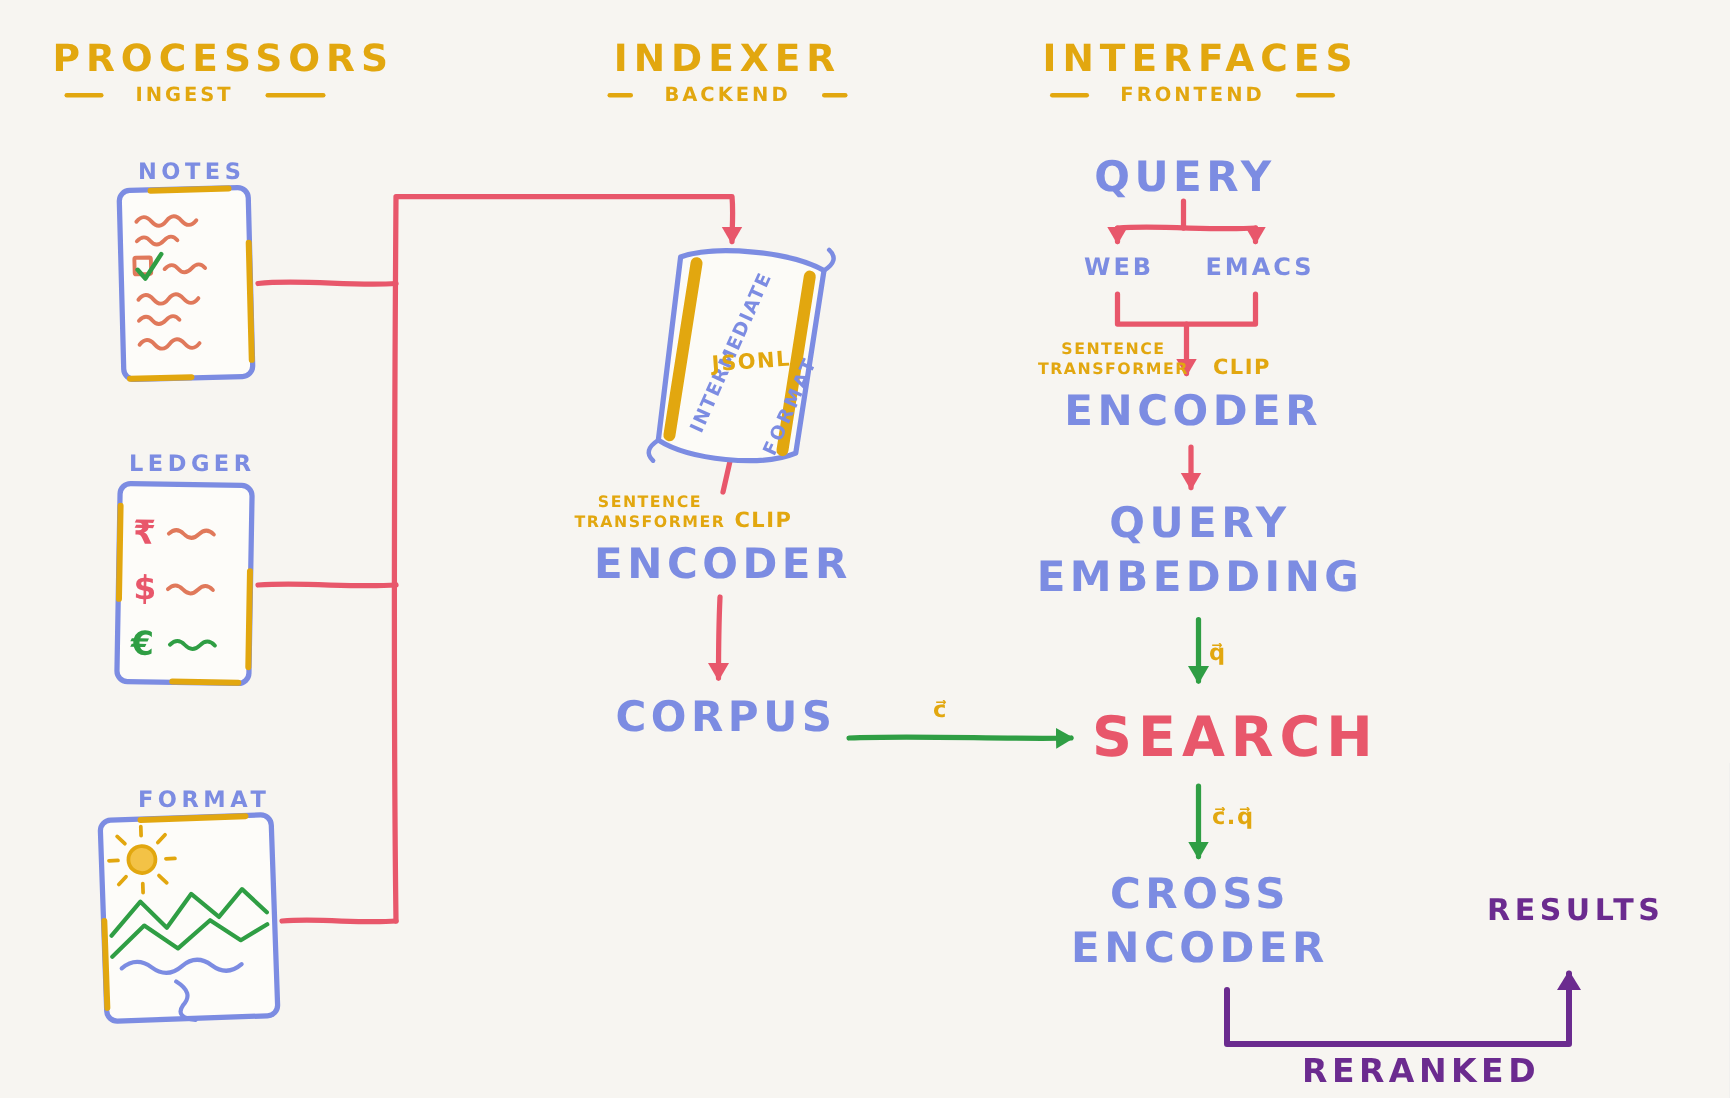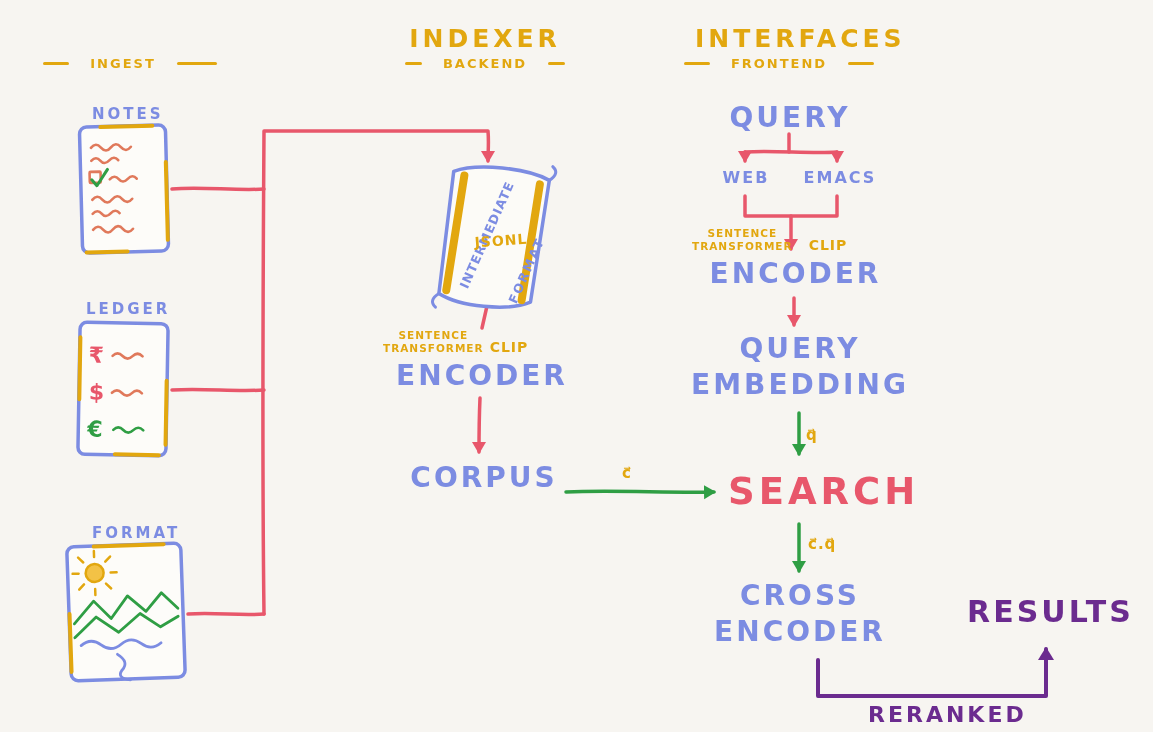--- a/index.html
+++ b/index.html
@@ -27,21 +27,21 @@
   .blue-lg{color:var(--blue);font-size:28px;letter-spacing:3px;text-align:center;line-height:36px;}
   .blue-md{color:var(--blue);font-size:16px;letter-spacing:2px;text-align:center;}
 
   .model-tag{display:flex;align-items:flex-end;color:var(--yellow);}
   .mstack{display:flex;flex-direction:column;align-items:center;font-size:10.5px;line-height:13px;letter-spacing:1px;}
   .clip{font-size:14px;letter-spacing:1px;padding-bottom:0px;}
 
   .vec{color:var(--yellow);font-size:15px;letter-spacing:1px;}
 
   .search-txt{color:var(--red);font-size:37px;letter-spacing:4px;text-align:center;}
-  .purple-lg{color:var(--purple);font-size:30px;letter-spacing:3px;text-align:center;}
+  .purple-lg{color:var(--purple);font-size:20px;letter-spacing:3px;text-align:center;}
   .purple-md{color:var(--purple);font-size:22px;letter-spacing:3px;}
 </style>
 </head>
 <body>
 
 <div class="canvas">
 
   <svg class="abs" style="left:0;top:0" width="1153" height="732" viewBox="0 0 1153 732">
     <defs>
       <marker id="mr" markerUnits="userSpaceOnUse" markerWidth="15" markerHeight="15" refX="10" refY="7" orient="auto">
@@ -75,35 +75,36 @@
       <path d="M566,492 C610,490 670,493 714,492" marker-end="url(#mg)"></path>
       <path d="M799,413 L799,454" marker-end="url(#mg)"></path>
       <path d="M799,524 L799,571" marker-end="url(#mg)"></path>
     </g>
 
     <g stroke="#6B2B8F" stroke-width="4" fill="none" stroke-linecap="round" stroke-linejoin="round">
       <path d="M818,660 L818,696 L1046,696 L1046,649" marker-end="url(#mp)"></path>
     </g>
   </svg>
 
+  <div class="abs hdr" style="left:35px;top:24px;width:190px">PROCESSORS</div>
   <div class="abs sub" style="left:35px;top:56px;width:190px">
     <span class="line"></span>
     <span>INGEST</span>
     <span class="line" style="width:40px"></span>
   </div>
 
   <div class="abs hdr" style="left:405px;top:24px;width:160px">INDEXER</div>
   <div class="abs sub" style="left:405px;top:56px;width:160px">
     <span class="line"></span>
     <span>BACKEND</span>
     <span class="line"></span>
   </div>
 
   <div class="abs hdr" style="left:695px;top:24px;width:200px">INTERFACES</div>
-  <div class="abs sub" style="left:679px;top:56px;width:200px">
+  <div class="abs sub" style="left:695px;top:56px;width:200px">
     <span class="line"></span>
     <span>FRONTEND</span>
     <span class="line"></span>
   </div>
 
   <div class="abs card-label" style="left:92px;top:105px">NOTES</div>
   <svg class="abs" style="left:78px;top:123px;transform:rotate(-1.5deg)" width="92" height="132" viewBox="0 0 92 132">
     <rect x="3" y="3" width="86" height="126" rx="7" fill="#FDFCF9" stroke="#7C8CE2" stroke-width="3.5"></rect>
     <path d="M24,3.5 L76,3.5" stroke="#E2A70F" stroke-width="4" stroke-linecap="round"></path>
     <path d="M88.5,40 L88.5,118" stroke="#E2A70F" stroke-width="4" stroke-linecap="round"></path>

